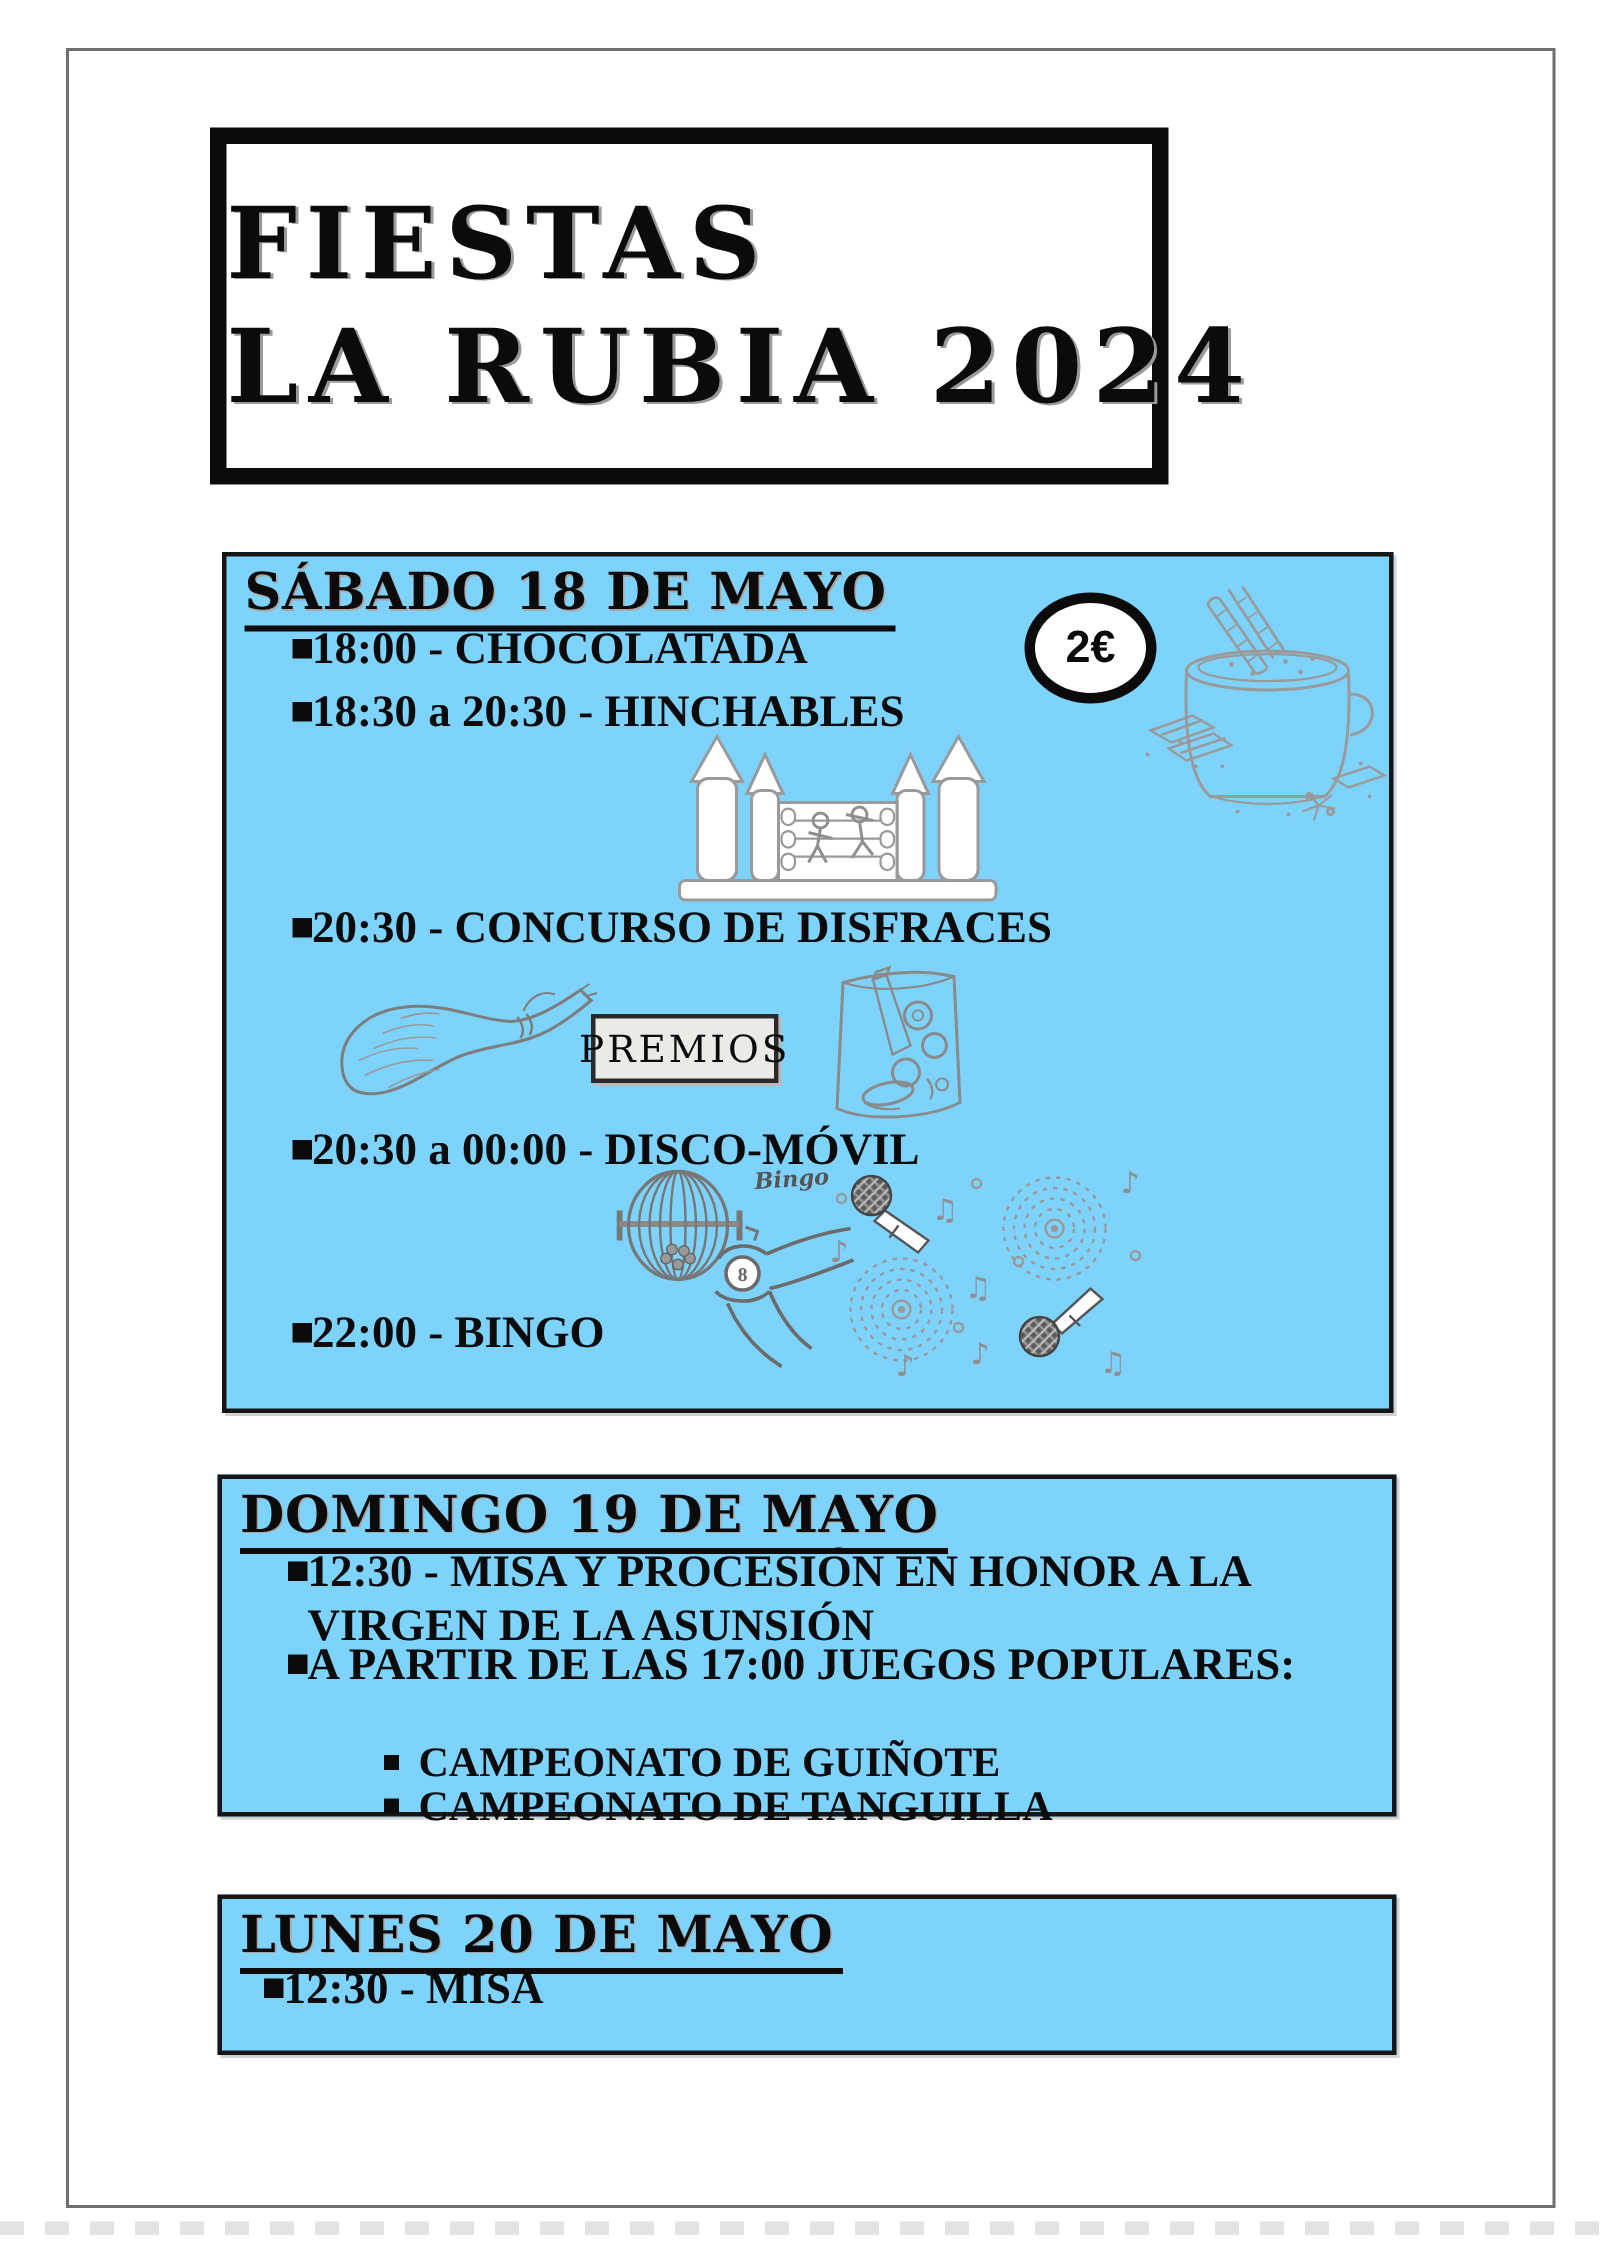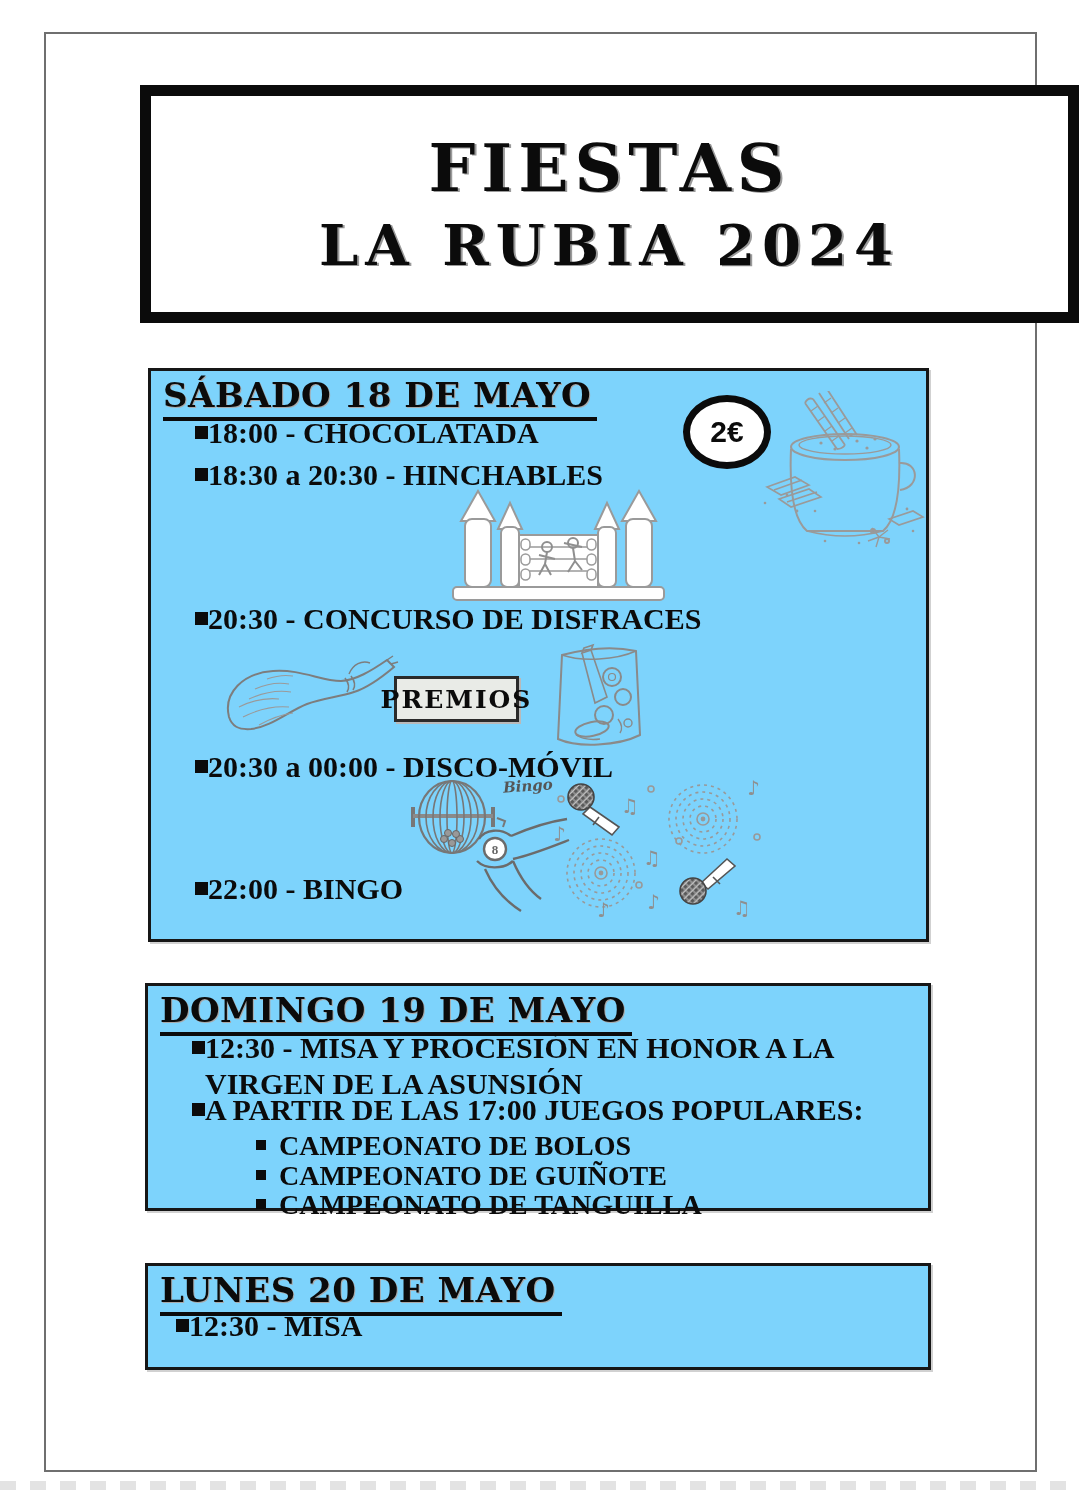--- a/index.html
+++ b/index.html
@@ -6,27 +6,27 @@
   #poster{
     position:relative;width:1080px;height:1498px;background:#fff;
     font-family:"Liberation Serif",serif;color:#0b0b0b;overflow:hidden;
   }
   .frame{position:absolute;left:44px;top:32px;width:989px;height:1436px;
     border:2px solid #6f6f6f;background:#fff;}
   .bottom-tear{position:absolute;left:0;top:1481px;width:1080px;height:9px;
     background:repeating-linear-gradient(90deg,#dcdcdc 0 16px,transparent 16px 30px);opacity:.8;}
 
   
-  .titlebox{position:absolute;left:140px;top:85px;width:939px;height:238px;
+  .titlebox{position:absolute;left:140px;top:85px;width:639px;height:238px;
     box-sizing:border-box;border:11px solid #0b0b0b;background:#fff;
-    display:flex;flex-direction:column;align-items:center;justify-content:center;gap:16px;}
+    display:flex;flex-direction:column;justify-content:center;gap:16px;}
   .t-line{font-family:"DejaVu Serif",serif;font-weight:700;line-height:1;white-space:nowrap;
     text-shadow:2px 1px 0 #9a9a9a;}
   .t1{font-size:66px;letter-spacing:6px;}
-  .t2{font-size:56px;letter-spacing:7px;}
+  .t2{font-size:68px;letter-spacing:7px;}
 
   
   .box{position:absolute;background:#7dd3fc;box-sizing:border-box;
     border:3px solid #161616;box-shadow:2px 2px 0 rgba(140,140,140,.4);}
   #sec-sat{left:148px;top:368px;width:781px;height:574px;}
   #sec-sun{left:145px;top:983px;width:786px;height:228px;}
   #sec-mon{left:145px;top:1263px;width:786px;height:107px;}
   .hdr{position:absolute;left:12px;top:4px;font-family:"DejaVu Serif",serif;font-weight:700;
     font-size:34px;line-height:1.2;letter-spacing:.5px;border-bottom:4px solid #0b0b0b;
     padding:0 6px 1px 0;text-shadow:1px 1px 0 #a8a8a8;white-space:nowrap;}
@@ -37,21 +37,21 @@
   .it.sub{font-size:28px;line-height:32px;gap:13px;}
   .it.sub .blt{width:10px;height:10px;margin-top:10px;}
   .wrapw{width:660px;}
 
   
   .price{position:absolute;left:532px;top:24px;width:88px;height:74px;box-sizing:border-box;
     border:7px solid #0b0b0b;border-radius:50%;display:flex;align-items:center;justify-content:center;
     font-family:"Liberation Sans",sans-serif;font-weight:700;font-size:30px;background:#fff;}
   .premios{position:absolute;left:243px;top:305px;width:125px;height:46px;box-sizing:border-box;
     border:3px solid #2a2a2a;background:#e9ebe7;display:flex;align-items:center;justify-content:center;
-    font-family:"DejaVu Serif",serif;font-weight:700;font-size:25px;letter-spacing:2px;
+    font-family:"DejaVu Serif",serif;font-weight:400;font-size:25px;letter-spacing:2px;
     box-shadow:2px 2px 0 #b9b9b9;}
   .bingo-cap{position:absolute;left:352px;top:406px;font-family:"DejaVu Serif",serif;
     font-style:italic;font-weight:700;font-size:15px;color:#555;transform:rotate(-4deg);}
 
   .art{position:absolute;}
   svg{display:block;}
 </style>
 </head>
 <body>
 
@@ -273,24 +273,20 @@
   <section class="box" id="sec-sun">
     <div class="hdr">DOMINGO 19 DE MAYO</div>
     <div class="it" style="left:44px;top:44px;">
       <span class="blt"></span>
       <span class="wrapw">12:30 - MISA Y PROCESIÓN EN HONOR A LA VIRGEN DE LA ASUNSIÓN</span>
     </div>
     <div class="it" style="left:44px;top:106px;">
       <span class="blt"></span>
       <span>A PARTIR DE LAS 17:00 JUEGOS POPULARES:</span>
     </div>
-    <div class="it sub" style="left:108px;top:144px;">
-      <span class="blt"></span>
-      <span>CAMPEONATO DE BOLOS</span>
-    </div>
     <div class="it sub" style="left:108px;top:174px;">
       <span class="blt"></span>
       <span>CAMPEONATO DE GUIÑOTE</span>
     </div>
     <div class="it sub" style="left:108px;top:203px;">
       <span class="blt"></span>
       <span>CAMPEONATO DE TANGUILLA</span>
     </div>
   </section>
 

